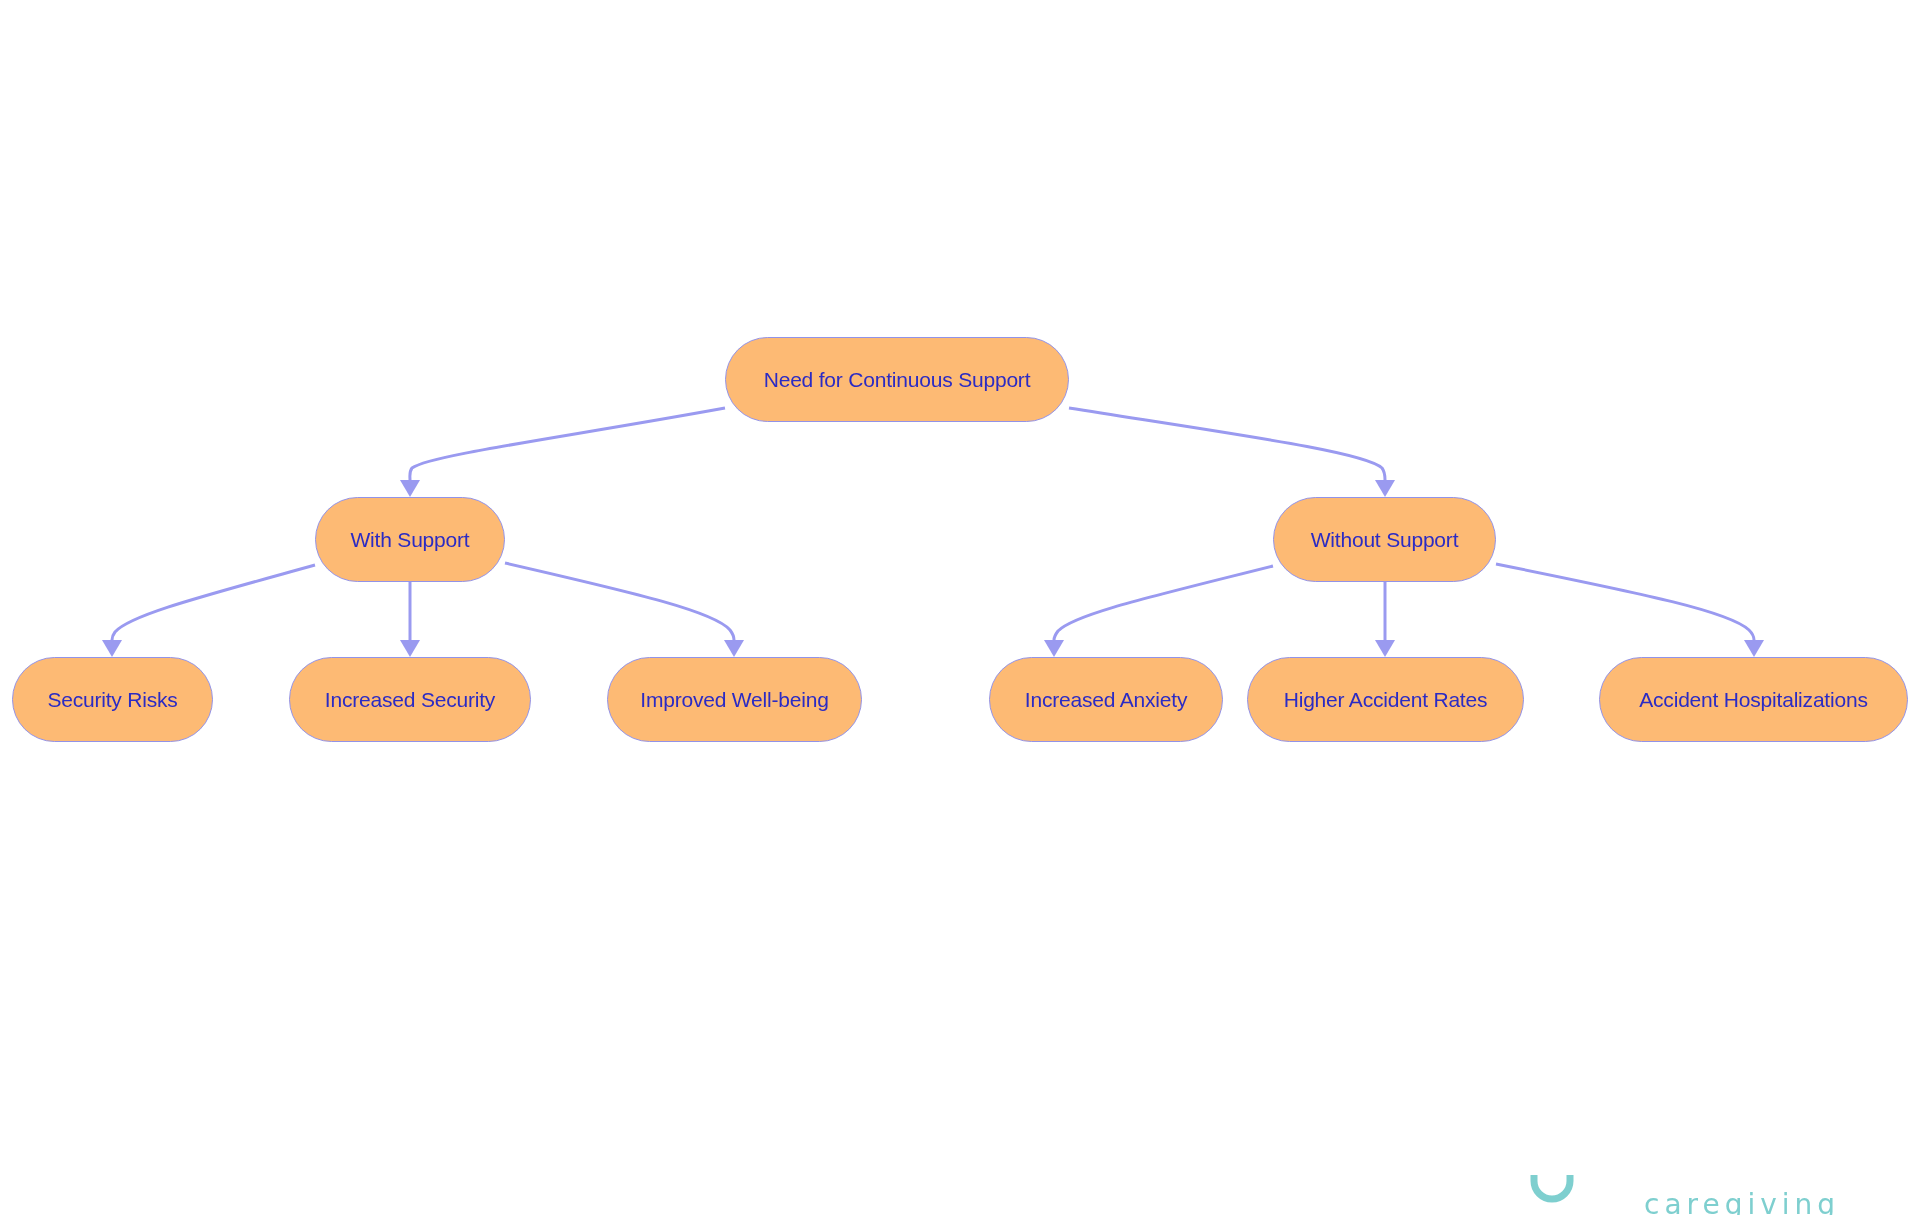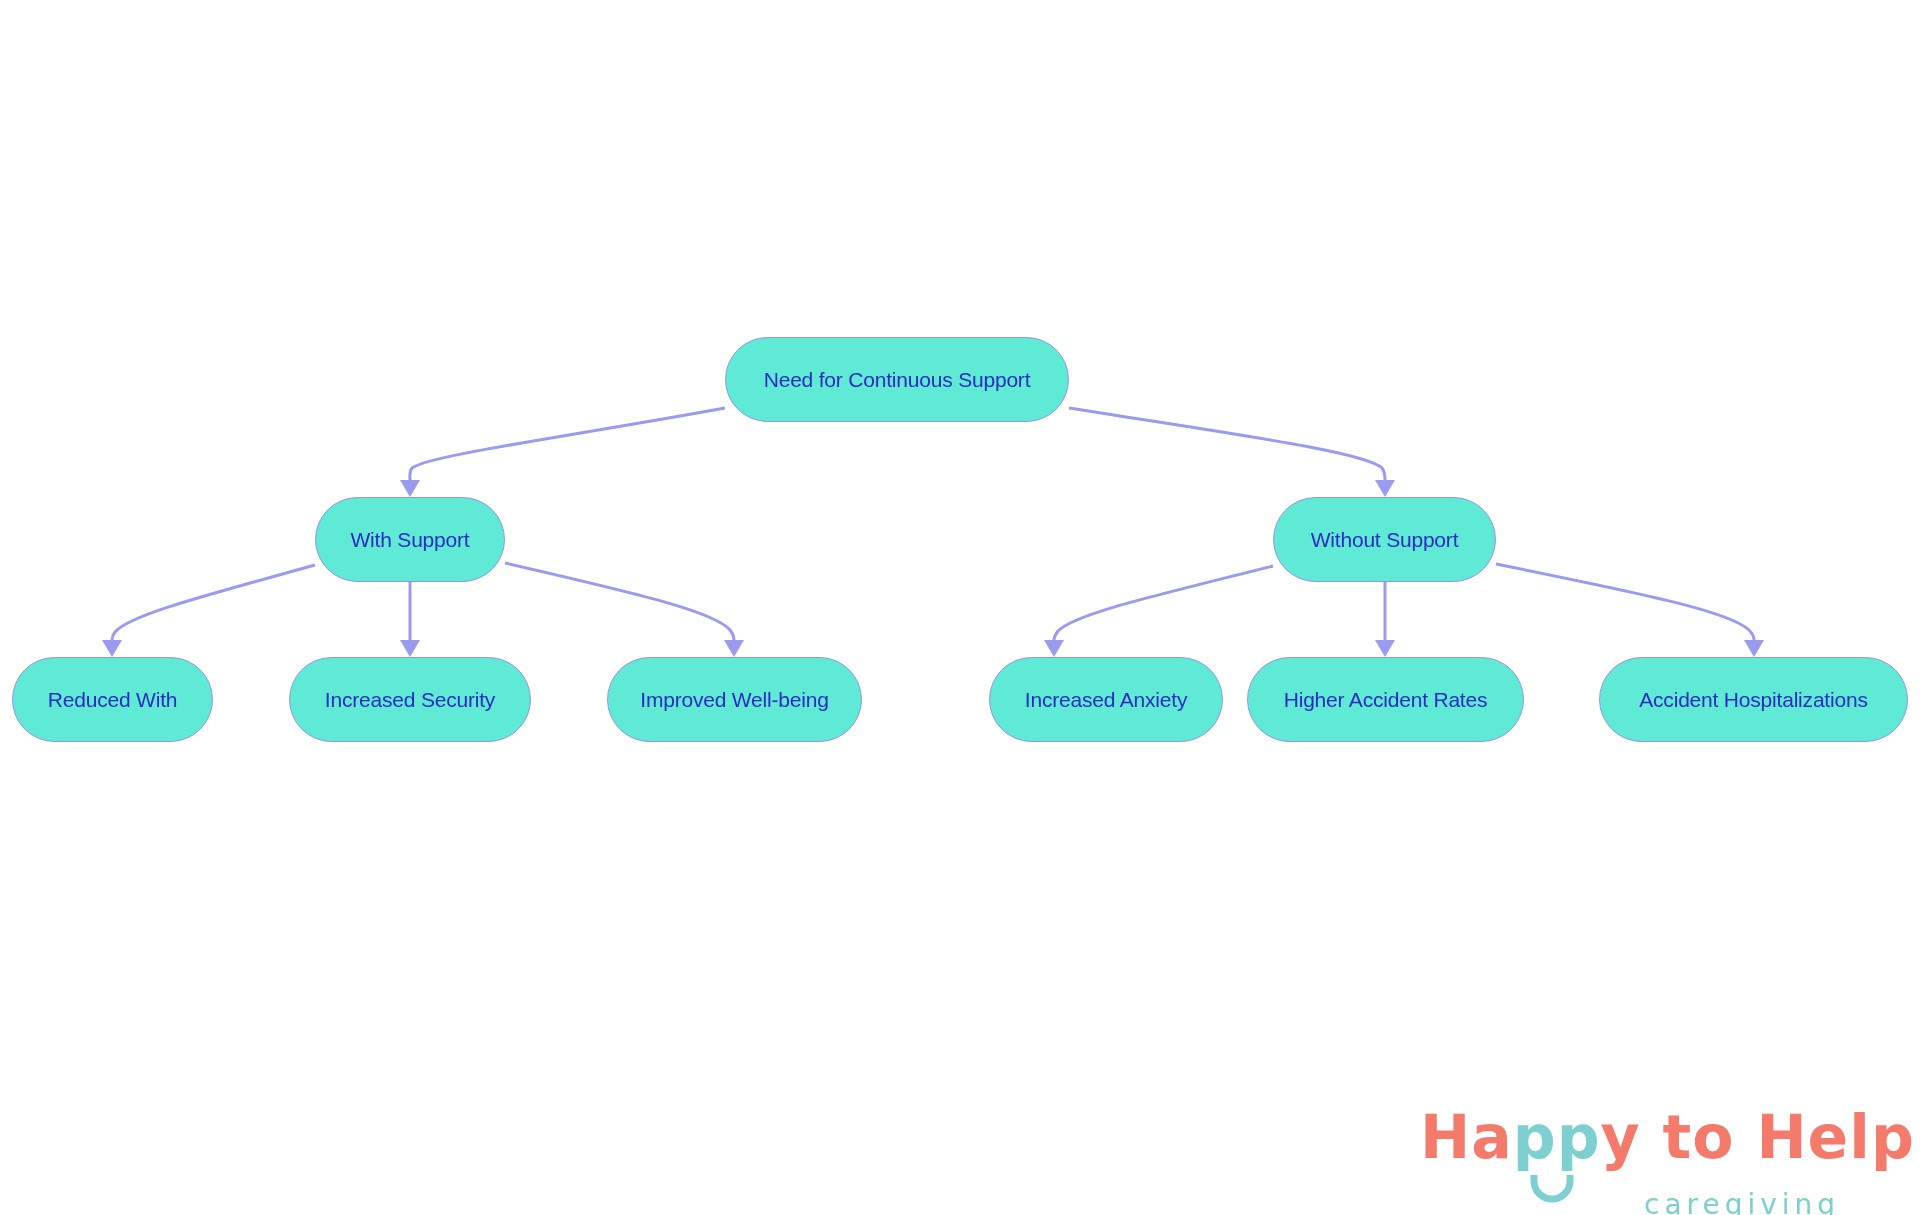--- a/index.html
+++ b/index.html
@@ -1,21 +1,21 @@
 <!DOCTYPE html>
 <html><head>
 <meta charset="utf-8">
 <style>
   html, body { margin: 0; padding: 0; background: #ffffff; }
   body { width: 1920px; height: 1215px; position: relative; overflow: hidden; font-family: "Liberation Sans", sans-serif; }
   #diagram { position: absolute; left: 0; top: 0; width: 1920px; height: 1215px; }
   .node {
     position: absolute; box-sizing: border-box; height: 85px;
     border-radius: 42.5px; border: 1.5px solid #9393e8;
-    background: #5eead4; display: flex; align-items: center; justify-content: center;
+    background: #fdba74; display: flex; align-items: center; justify-content: center;
     color: #2b2bc4; font-size: 21px; white-space: nowrap; letter-spacing: -0.2px;
   }
   .logo { position: absolute; left: 1420px; top: 1105px; width: 460px; height: 100px; }
   .logo-main { position: absolute; left: 0; top: 0; font-family: "DejaVu Sans", sans-serif; font-weight: bold; font-size: 60px; line-height: 64px; letter-spacing: 1px; white-space: nowrap; }
   .logo-sub { position: absolute; left: 224px; top: 60px; font-family: "DejaVu Sans", sans-serif; font-size: 28px; letter-spacing: 5px; line-height: 32px; white-space: nowrap; }
   .smile { position: absolute; left: 108px; top: 68px; }
 </style>
 </head>
 <body>
 
@@ -57,21 +57,21 @@
 
 <div class="node" style="left:315px; top:497px; width:190px;align-items:center;">
   <span>With Support</span>
 </div>
 
 <div class="node" style="left:1273px; top:497px; width:223px;">
   <span>Without Support</span>
 </div>
 
 <div class="node" style="left:12px; top:657px; width:201px;">
-  <span>Reduced With</span>
+  <span>Security Risks</span>
 </div>
 
 <div class="node" style="left:289px; top:657px; width:242px;">
   <span>Increased Security</span>
 </div>
 
 <div class="node" style="left:607px; top:657px; width:255px;">
   <span>Improved Well-being</span>
 </div>
 
@@ -81,20 +81,17 @@
 
 <div class="node" style="left:1247px; top:657px; width:277px;">
   <span>Higher Accident Rates</span>
 </div>
 
 <div class="node" style="left:1599px; top:657px; width:309px;">
   <span>Accident Hospitalizations</span>
 </div>
 
 <div class="logo">
-  <div class="logo-main">
-    <span style="color:#f47a6c;">Ha</span><span style="color:#7ecfcf;">pp</span><span style="color:#f47a6c;">y to Help</span>
-  </div>
   <svg class="smile" width="48" height="30" viewBox="0 0 48 30">
     <path d="M6,2 L6,8 A18,18 0 0 0 42,8 L42,2" fill="none" stroke="#7ecfcf" stroke-width="7"></path>
   </svg>
   <div class="logo-sub" style="color:#7ecfcf;margin-top:24px;">caregiving</div>
 </div>
 
 </body></html>

